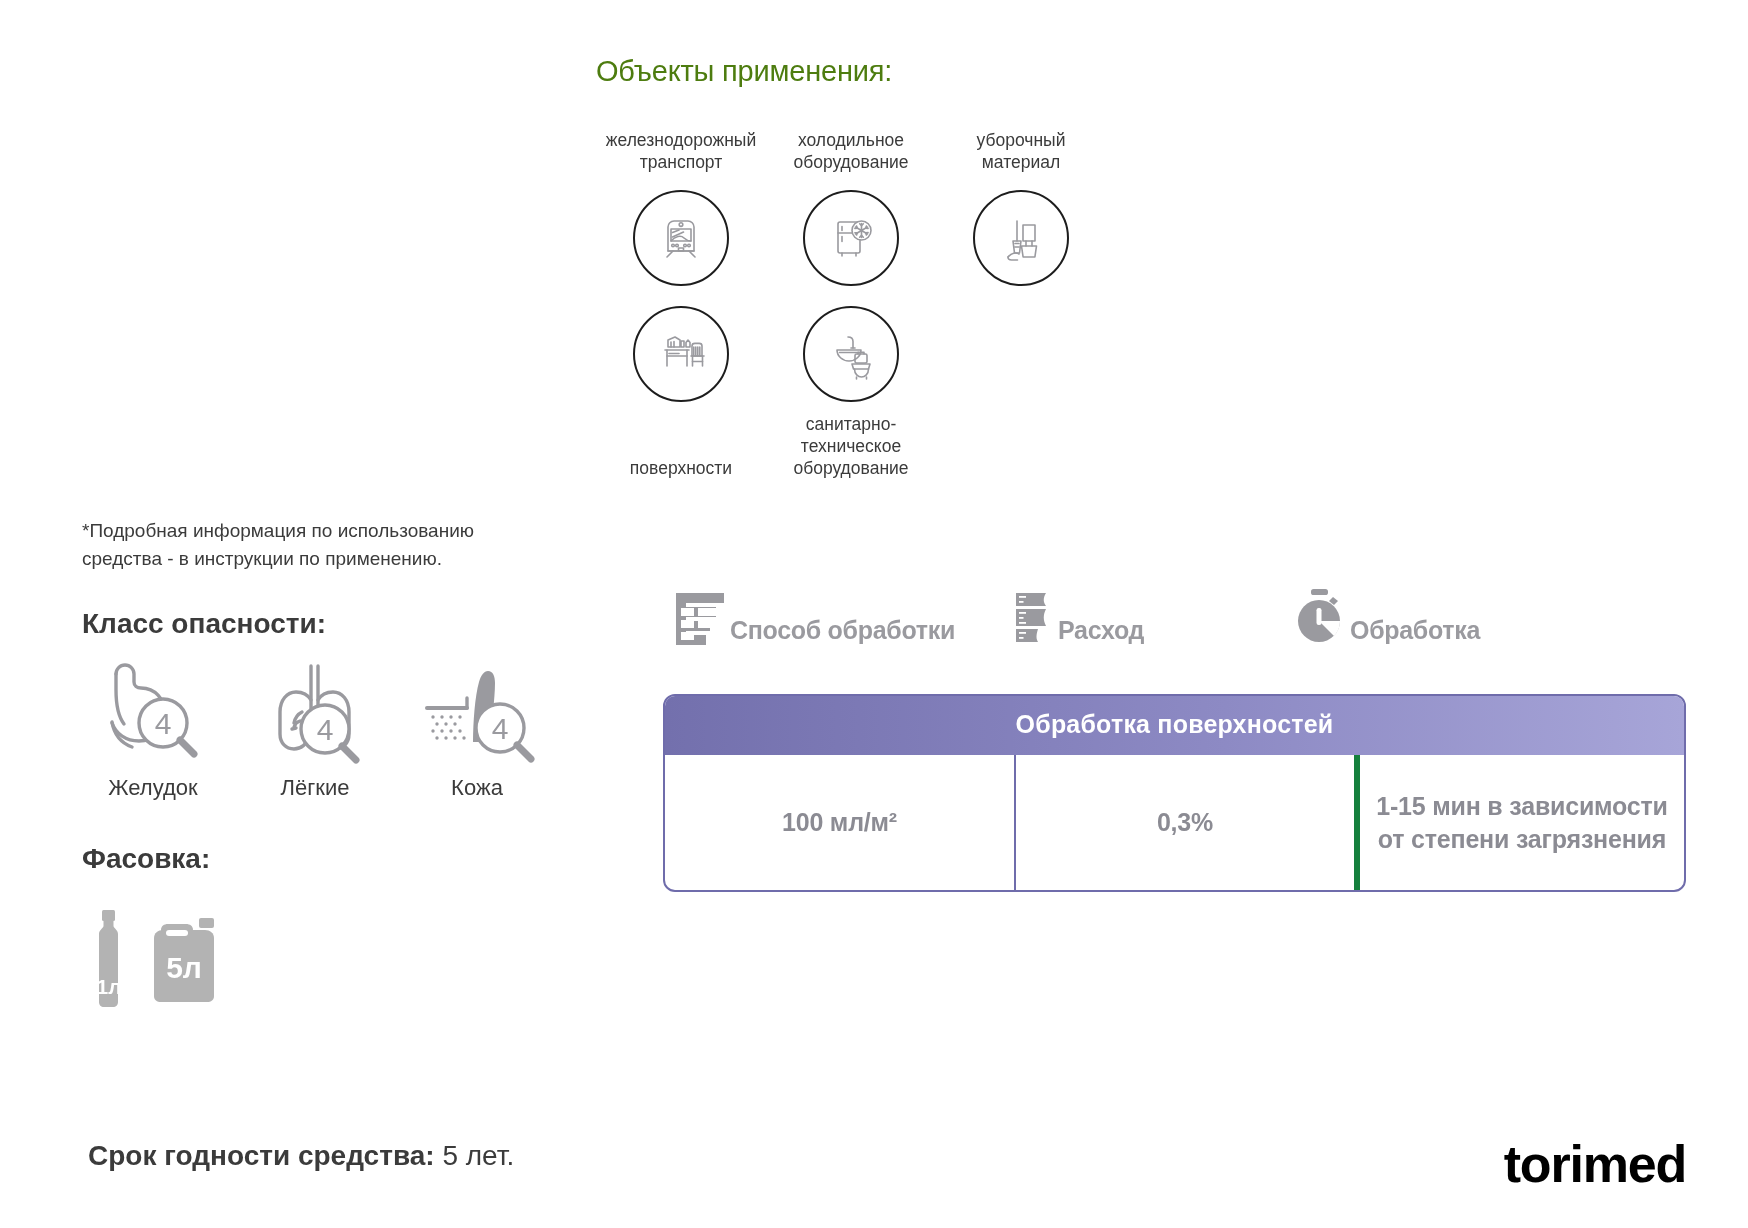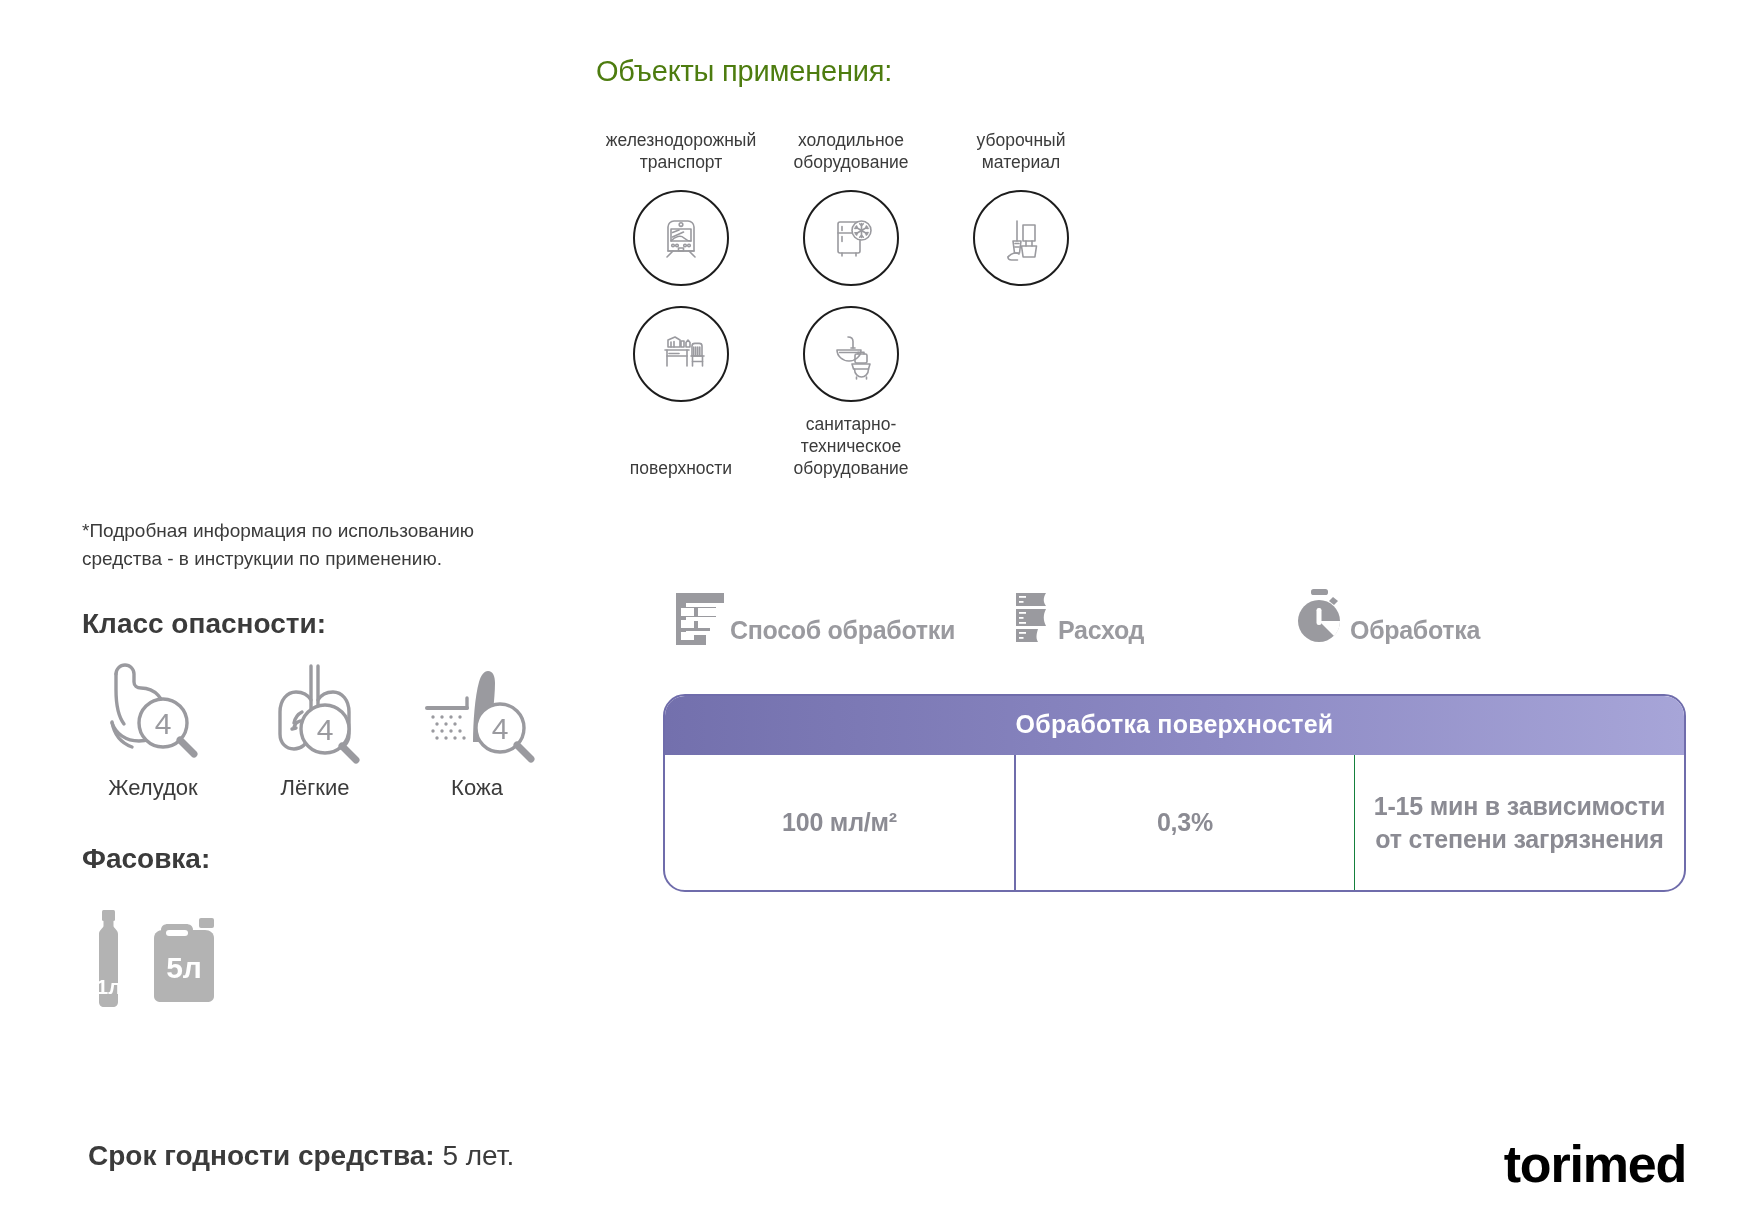--- a/index.html
+++ b/index.html
@@ -171,21 +171,21 @@
   .mh-2 { left: 348px; bottom: 0; }
   .mh-3 { left: 634px; bottom: 0; }
 
   
   .table-wrap {
     position: absolute;
     left: 663px;
     top: 694px;
     width: 1023px;
     border: 2px solid #6f6cab;
-    border-radius: 22px;
+    border-radius: 12px;
     overflow: hidden;
     background: #fff;
   }
 
   .table-head {
     background: linear-gradient(90deg, #7370ad 0%, #8d8ac4 55%, #a7a5d8 100%);
     color: #ffffff;
     text-align: center;
     font-size: 25px;
     font-weight: bold;
@@ -205,21 +205,21 @@
     text-align: center;
     color: #8b8b93;
     font-size: 25px;
     font-weight: bold;
     letter-spacing: -0.2px;
     padding: 14px 10px;
     line-height: 1.3;
   }
   .tcell-1 { flex: 0 0 349px; padding-left: 10px; }
   .tcell-2 { flex: 0 0 340px; border-left: 2px solid #6f6cab; }
-  .tcell-3 { flex: 1 1 auto; border-left: 1px solid #15803d; }
+  .tcell-3 { flex: 1 1 auto; border-left: 6px solid #15803d; }
 
   
   .shelf-life {
     position: absolute;
     left: 88px;
     top: 1140px;
     font-size: 28px;
     color: #3b3b3b;
   }
   .shelf-life .sl-label { font-weight: bold; }

